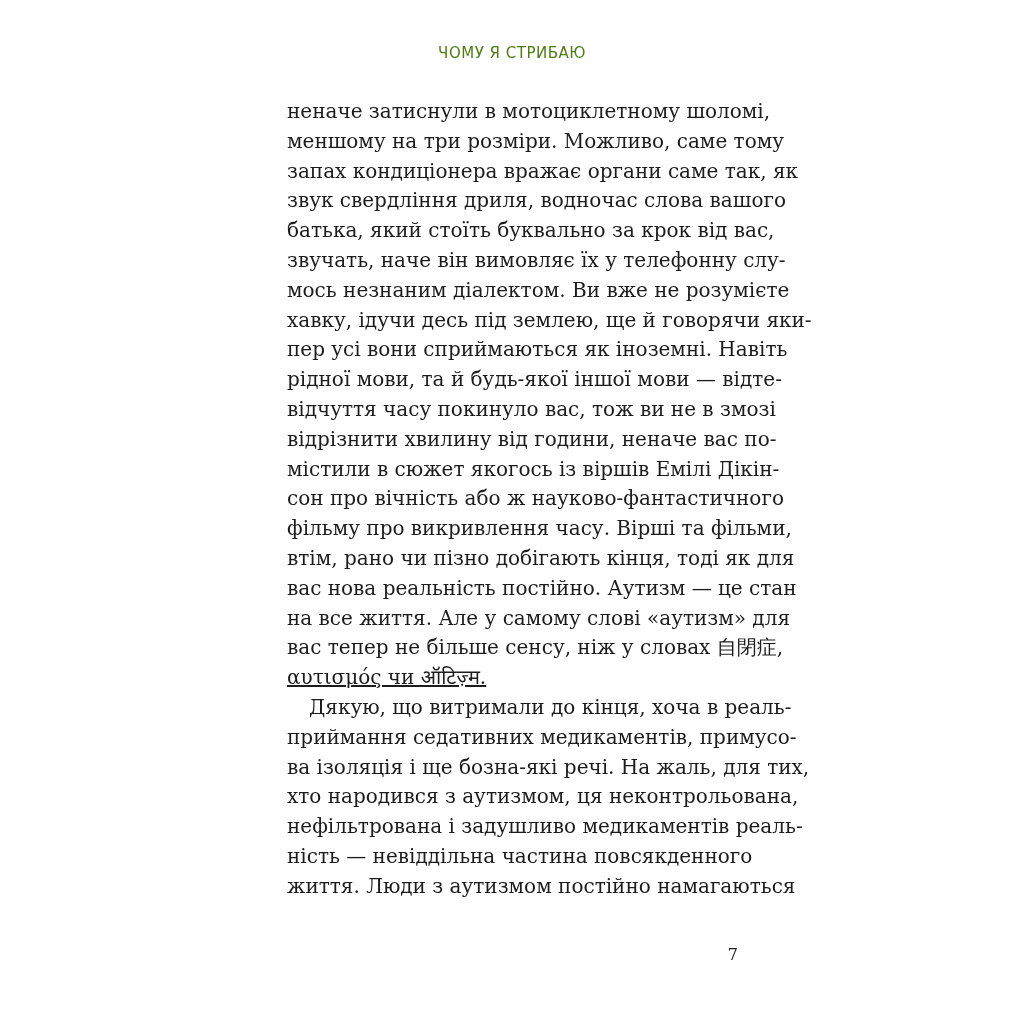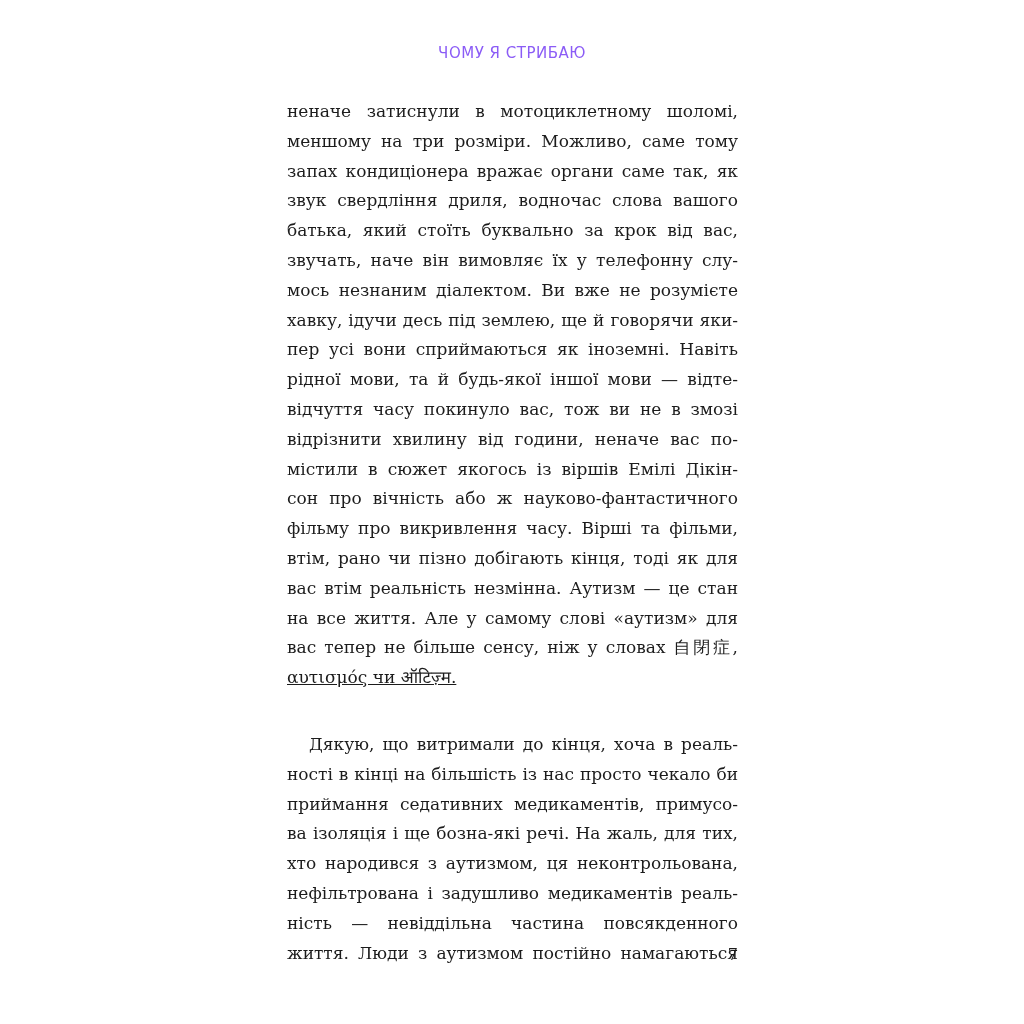--- a/index.html
+++ b/index.html
@@ -22,48 +22,47 @@
   }
   .running-head {
     position: absolute;
     top: 42px;
     left: 0;
     width: 1024px;
     text-align: center;
     font-family: "DejaVu Sans", sans-serif;
     font-size: 15px;
     letter-spacing: 0.5px;
-    color: #8b5cf6;
+    color: #4d7c0f;
     line-height: 22px;
   }
   .body-text {
     position: absolute;
     top: 97px;
     left: 287px;
     width: 451px;
     font-family: "DejaVu Serif", serif;
-    font-size: 17px;
+    font-size: 20px;
     line-height: 29.8px;
     color: #1c1c1c;
   }
   .line {
     display: block;
     white-space: nowrap;
     text-align: justify;
     text-align-last: justify;
     height: 29.8px;
     overflow: visible;
   }
   .line.last {
     text-align-last: left;
     text-decoration: underline;
   }
   .line.indent {
     padding-left: 22px;
-    margin-top: 37px;
   }
   .page-number {
     position: absolute;
     top: 944px;
     left: 700px;
     width: 38px;
     text-align: right;
     font-family: "DejaVu Serif", serif;
     font-size: 16px;
     line-height: 22px;
@@ -88,27 +87,26 @@
     <span class="line">мось незнаним діалектом. Ви вже не розумієте</span>
     <span class="line">хавку, ідучи десь під землею, ще й говорячи яки-</span>
     <span class="line">пер усі вони сприймаються як іноземні. Навіть</span>
     <span class="line">рідної мови, та й будь-якої іншої мови — відте-</span>
     <span class="line">відчуття часу покинуло вас, тож ви не в змозі</span>
     <span class="line">відрізнити хвилину від години, неначе вас по-</span>
     <span class="line">містили в сюжет якогось із віршів Емілі Дікін-</span>
     <span class="line">сон про вічність або ж науково-фантастичного</span>
     <span class="line">фільму про викривлення часу. Вірші та фільми,</span>
     <span class="line">втім, рано чи пізно добігають кінця, тоді як для</span>
-    <span class="line">вас втім реальність незмінна. Аутизм — це стан</span>
+    <span class="line">вас нова реальність постійно. Аутизм — це стан</span>
     <span class="line">на все життя. Але у самому слові «аутизм» для</span>
     <span class="line">вас тепер не більше сенсу, ніж у словах 自閉症,</span>
     <span class="line last">αυτισμός чи ऑटिज़्म.</span>
 
     <span class="line indent">Дякую, що витримали до кінця, хоча в реаль-</span>
-    <span class="line">ності в кінці на більшість із нас просто чекало би</span>
     <span class="line">приймання седативних медикаментів, примусо-</span>
     <span class="line">ва ізоляція і ще бозна-які речі. На жаль, для тих,</span>
     <span class="line">хто народився з аутизмом, ця неконтрольована,</span>
     <span class="line">нефільтрована і задушливо медикаментів реаль-</span>
     <span class="line">ність — невіддільна частина повсякденного</span>
     <span class="line">життя. Люди з аутизмом постійно намагаються</span>
   </div>
 
   <div class="page-number">7</div>
 </div>

